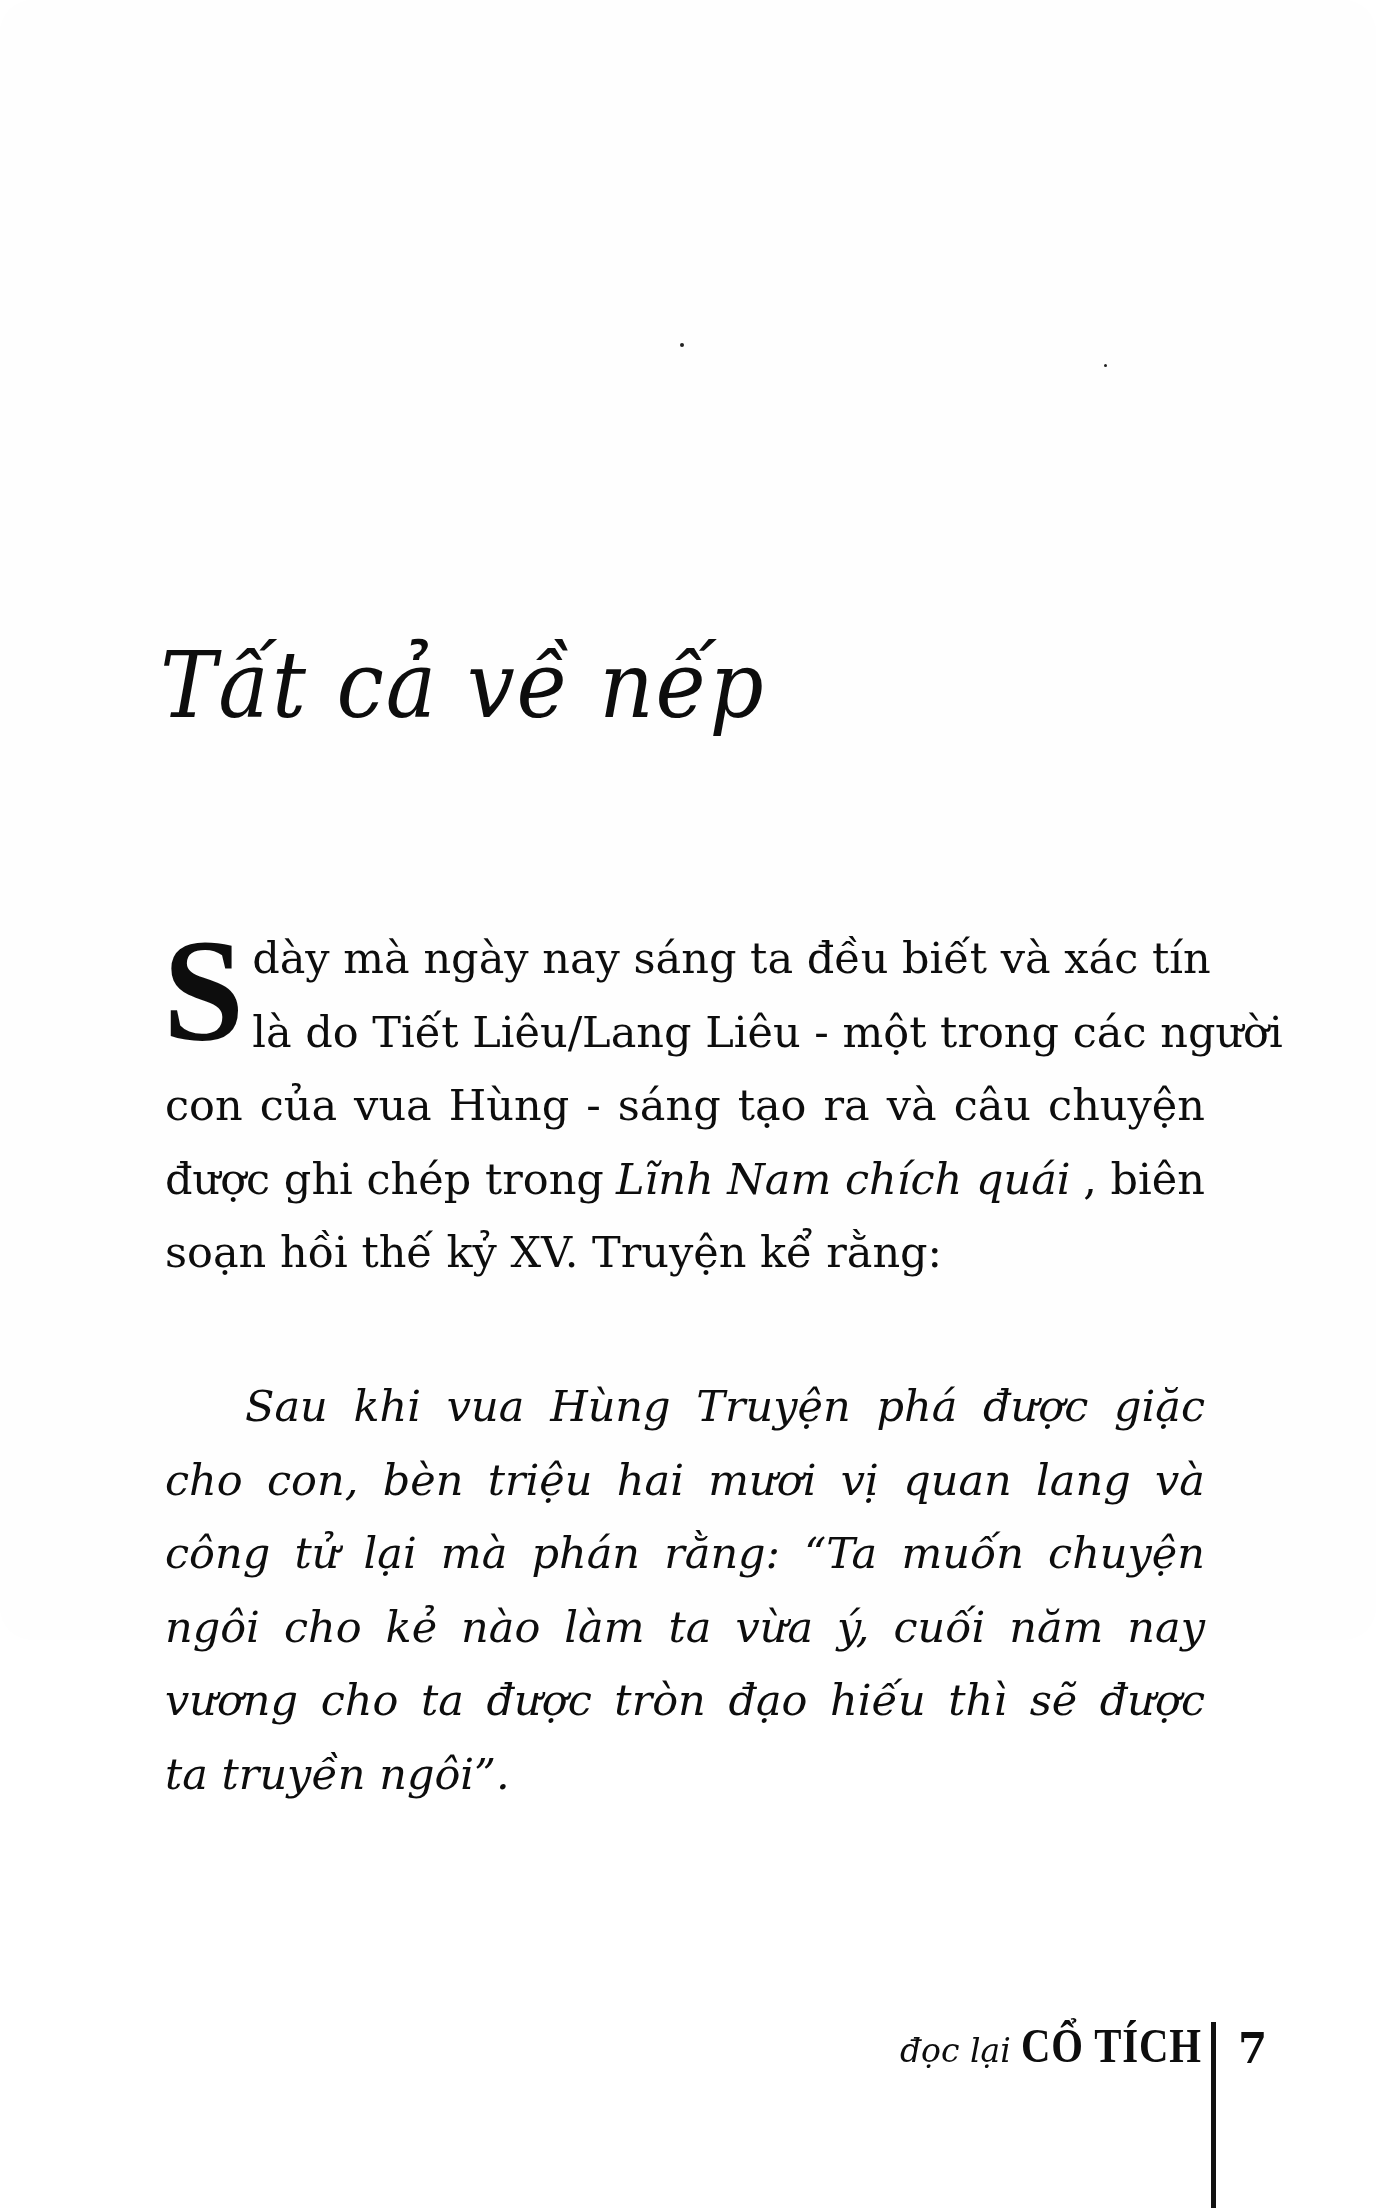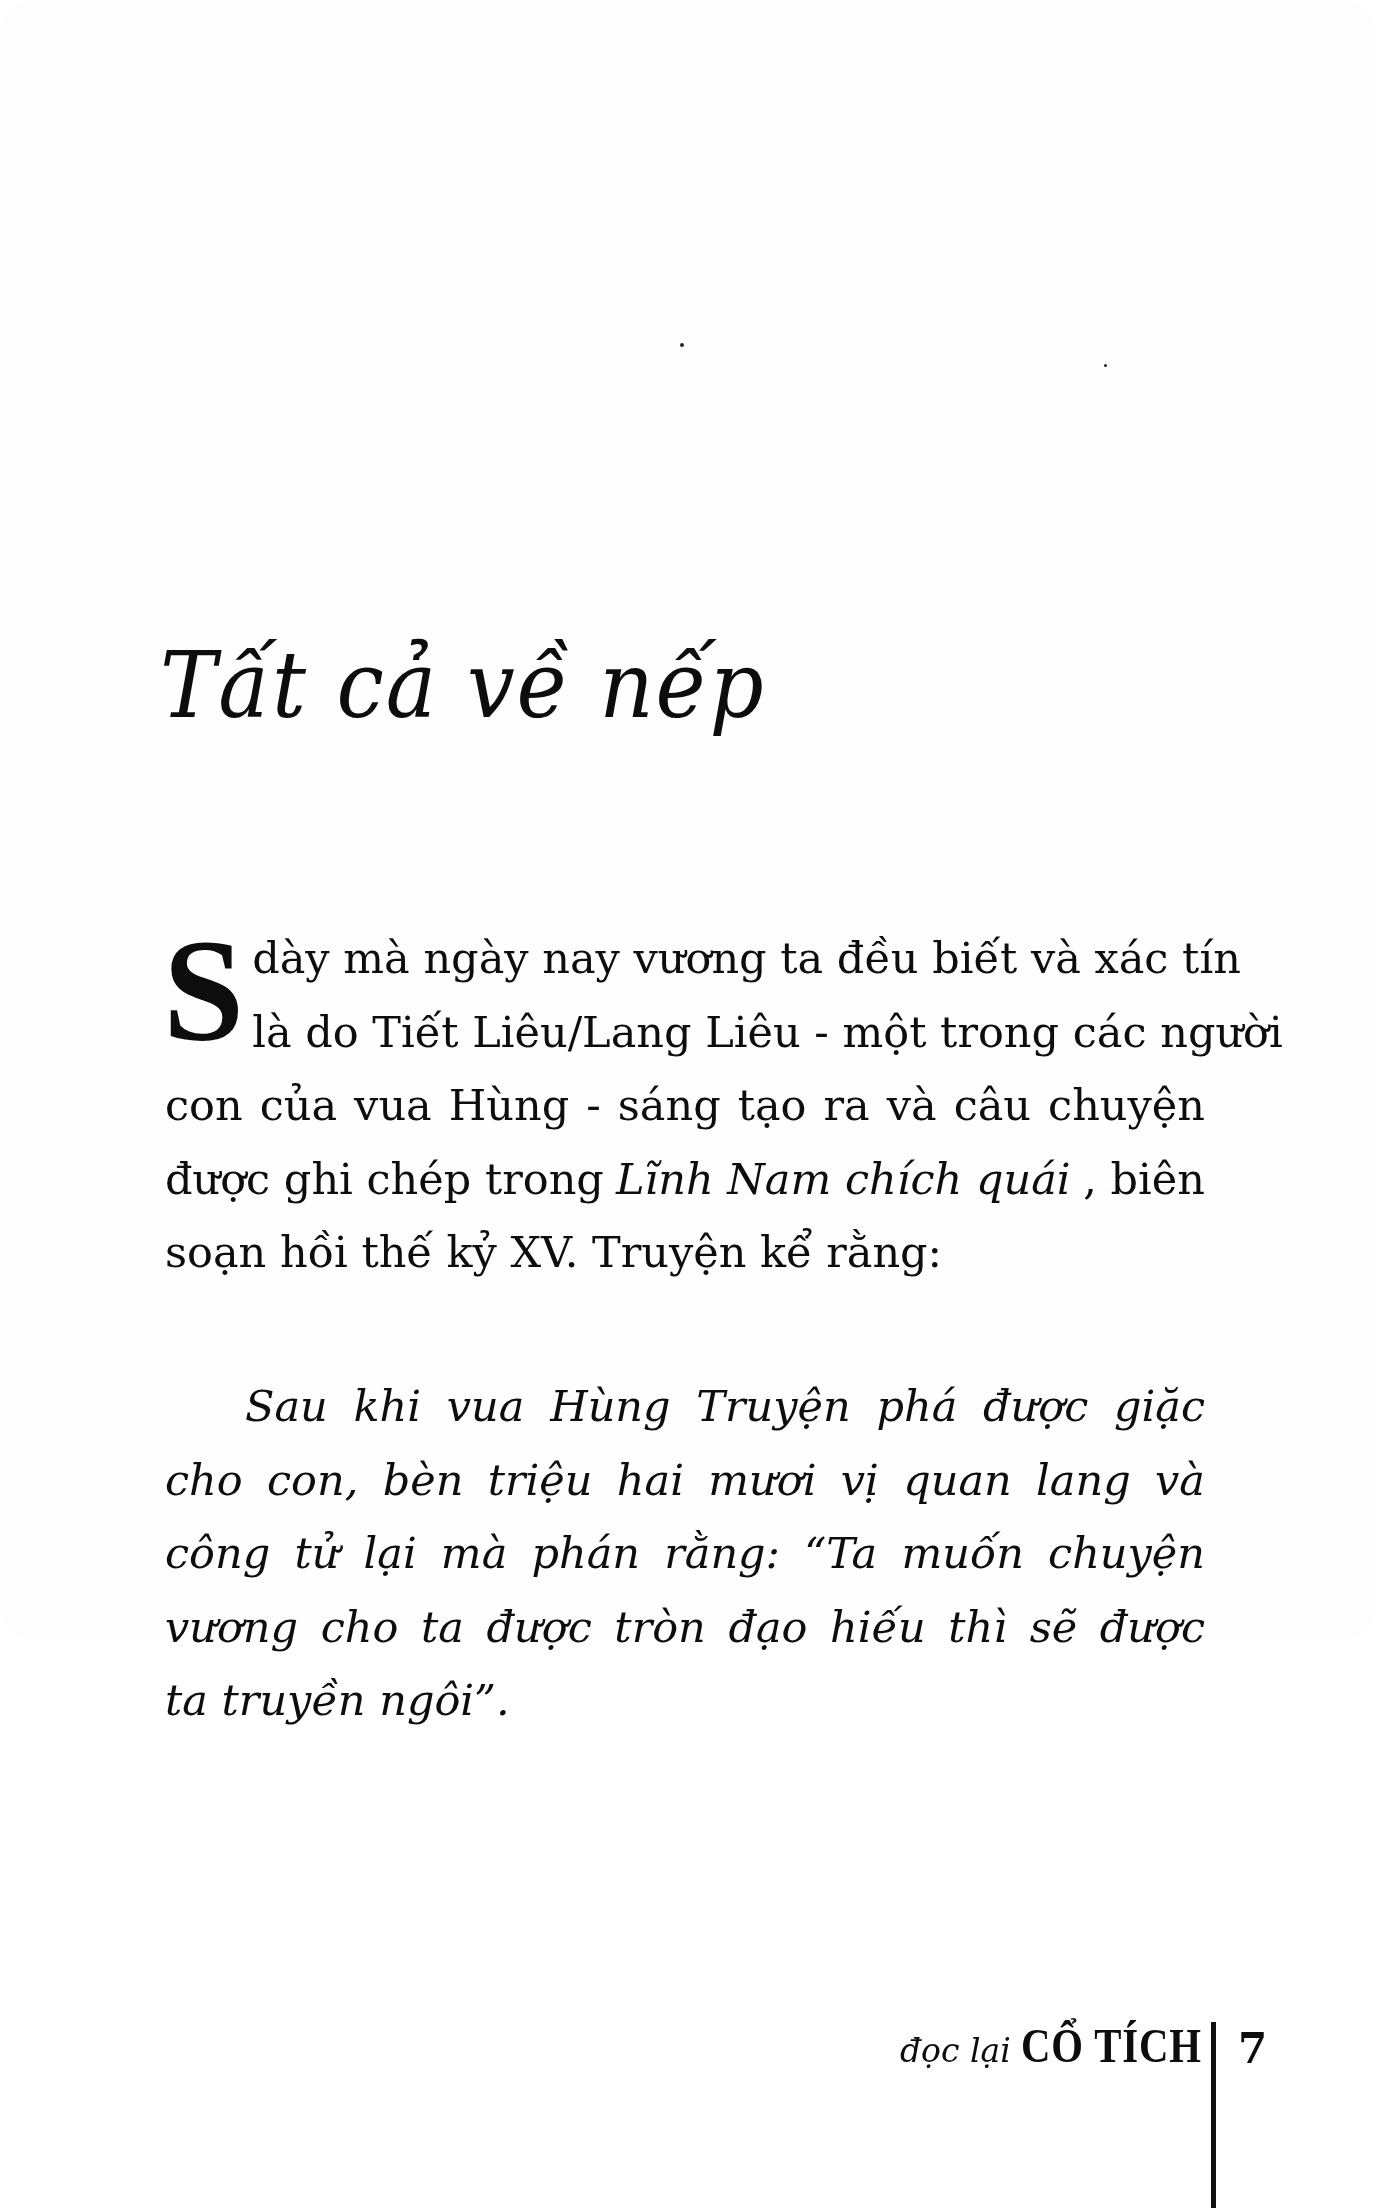--- a/index.html
+++ b/index.html
@@ -41,37 +41,38 @@
 
 <div class="page">
 
   <span class="noise-dot" style="left:680px;top:343px;"></span>
   <span class="noise-dot" style="left:1104px;top:364px;width:3px;height:3px;"></span>
 
   <h1 class="title" style="margin:0;">Tất cả về nếp</h1>
 
   <div class="body-text para1">
     <span class="dropcap">S</span>
-    <span class="line">dày mà ngày nay vương ta đều biết và xác tín</span>
+    <span class="line">dày mà ngày nay sáng ta đều biết và xác tín</span>
     <span class="line">là do Tiết Liêu/Lang Liêu - một trong các người</span>
     <span class="line">con của vua Hùng - sáng tạo ra và câu chuyện</span>
     <span class="line" style="display:flex;justify-content:center;">
       <span>được ghi chép trong</span>
       <span style="flex:1;display:flex;justify-content:space-between;padding-left:12px;">
         <span class="ital">Lĩnh Nam chích quái</span>
         <span style="margin-left:-12px;">, biên</span>
       </span>
     </span>
     <span class="line last">soạn hồi thế kỷ XV. Truyện kể rằng:</span>
   </div>
 
   <div class="body-text para2">
     <span class="line indent">Sau khi vua Hùng Truyện phá được giặc</span>
     <span class="line">cho con, bèn triệu hai mươi vị quan lang và</span>
     <span class="line">công tử lại mà phán rằng: “Ta muốn chuyện</span>
+    <span class="line">ngôi cho kẻ nào làm ta vừa ý, cuối năm nay</span>
     <span class="line">vương cho ta được tròn đạo hiếu thì sẽ được</span>
     <span class="line last">ta truyền ngôi”.</span>
   </div>
 
   <div class="footer-text">
     <span class="footer-script">đọc lại</span>
     <span class="footer-brand">CỔ TÍCH</span>
   </div>
   <div class="footer-rule"></div>
   <div class="page-num">7</div>

